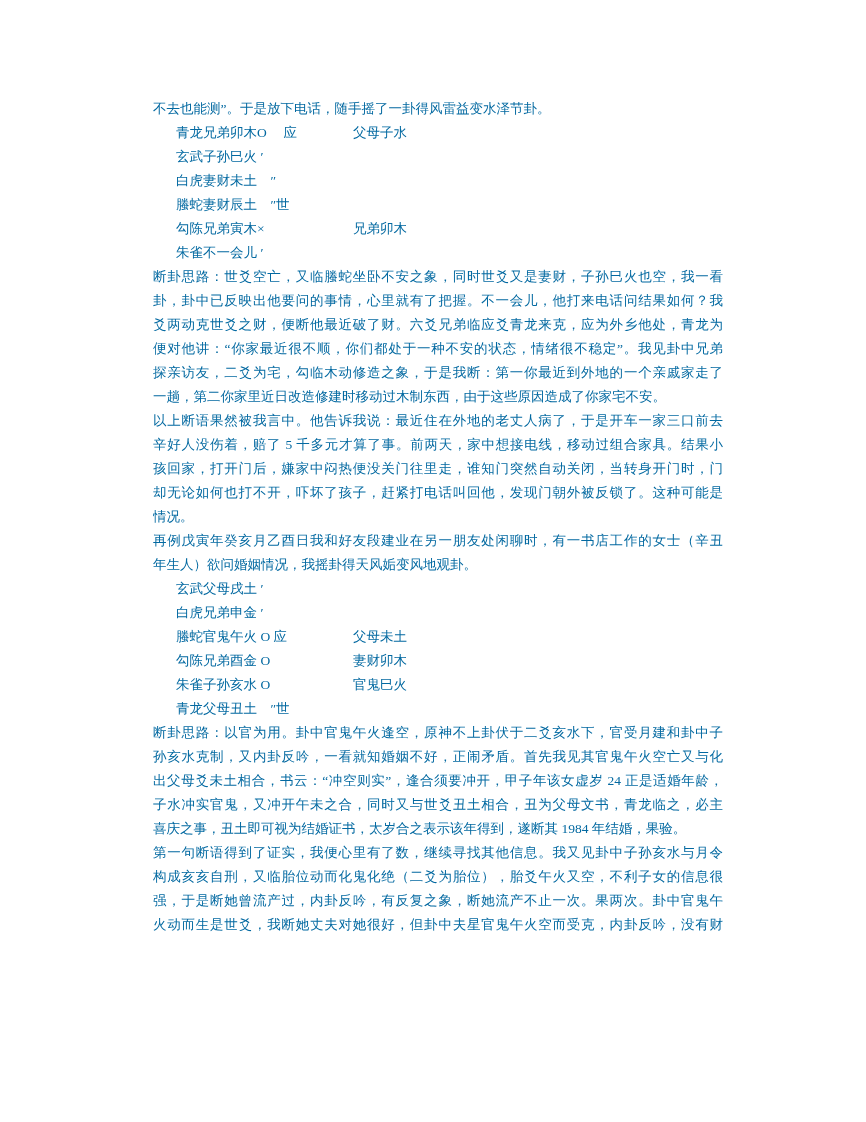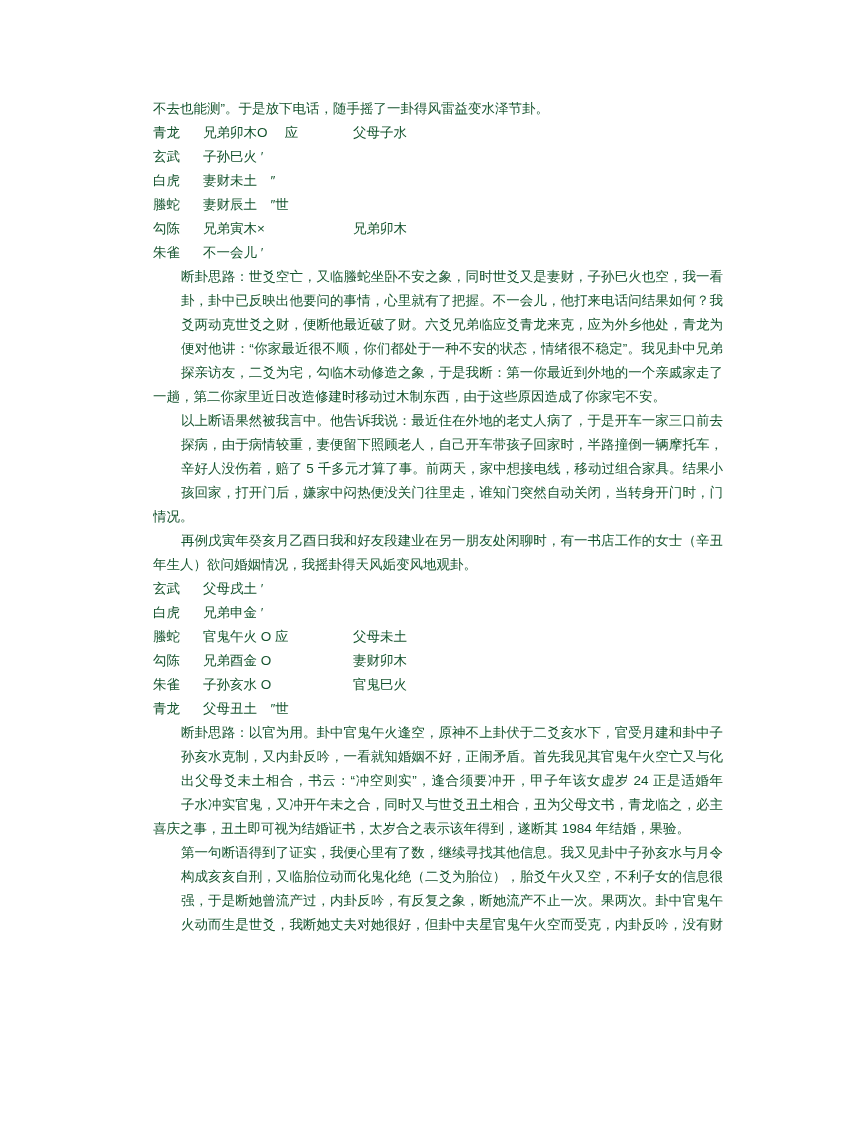--- a/index.html
+++ b/index.html
@@ -3,50 +3,49 @@
 <meta charset="utf-8">
 <style>
   html, body { margin: 0; padding: 0; }
   body { background: #ffffff; }
   .page {
     position: relative;
     width: 866px;
     height: 934px;
     background: #ffffff;
     overflow: hidden;
-    font-family: Liberation Sans, sans-serif;
-    color: #14532d;
+    font-family: Liberation Serif, serif;
+    color: #0369a1;
   }
   .content {
     padding: 97px 143px 0 153px; 
     font-size: 13.5px;
     line-height: 24px;
   }
   .line {
     height: 24px;
     overflow: hidden;
   }
   
   .jline {
     text-align: justify;
     text-align-last: justify;
-    margin-left: 28px;
   }
   
   .lline {
     text-align: left;
     text-align-last: left;
   }
   
   .hex-row {
     display: flex;
     height: 24px;
     overflow: hidden;
   }
-  .hr-god   { width: 50px;  white-space: pre; flex: 0 0 auto; }
+  .hr-god   { width: 50px;  white-space: pre; flex: 0 0 auto; text-align: right; }
   .hr-body  { width: 150px; white-space: pre; flex: 0 0 auto; }
   .hr-change{ white-space: pre; flex: 0 0 auto; }
 </style>
 </head>
 <body>
 
 <div class="page">
   <div class="content">
 
     <div class="line lline">不去也能测”。于是放下电话，随手摇了一卦得风雷益变水泽节卦。</div>
@@ -83,23 +82,23 @@
     </div>
 
     <div class="line jline">断卦思路：世爻空亡，又临螣蛇坐卧不安之象，同时世爻又是妻财，子孙巳火也空，我一看</div>
     <div class="line jline">卦，卦中已反映出他要问的事情，心里就有了把握。不一会儿，他打来电话问结果如何？我</div>
     <div class="line jline">爻两动克世爻之财，便断他最近破了财。六爻兄弟临应爻青龙来克，应为外乡他处，青龙为</div>
     <div class="line jline">便对他讲：“你家最近很不顺，你们都处于一种不安的状态，情绪很不稳定”。我见卦中兄弟</div>
     <div class="line jline">探亲访友，二爻为宅，勾临木动修造之象，于是我断：第一你最近到外地的一个亲戚家走了</div>
     <div class="line lline">一趟，第二你家里近日改造修建时移动过木制东西，由于这些原因造成了你家宅不安。</div>
 
     <div class="line jline">以上断语果然被我言中。他告诉我说：最近住在外地的老丈人病了，于是开车一家三口前去</div>
-    <div class="line jline">探病，由于病情较重，妻便留下照顾老人，自己开车带孩子回家时，半路撞倒一辆摩托车，</div>
     <div class="line jline">辛好人没伤着，赔了 5 千多元才算了事。前两天，家中想接电线，移动过组合家具。结果小</div>
     <div class="line jline">孩回家，打开门后，嫌家中闷热便没关门往里走，谁知门突然自动关闭，当转身开门时，门</div>
+    <div class="line jline">却无论如何也打不开，吓坏了孩子，赶紧打电话叫回他，发现门朝外被反锁了。这种可能是</div>
     <div class="line lline">情况。</div>
 
     <div class="line jline">再例戊寅年癸亥月乙酉日我和好友段建业在另一朋友处闲聊时，有一书店工作的女士（辛丑</div>
     <div class="line lline">年生人）欲问婚姻情况，我摇卦得天风姤变风地观卦。</div>
 
     <div class="hex-row">
       <span class="hr-god">玄武</span>
       <span class="hr-body">父母戌土 ′</span>
       <span class="hr-change"></span>
     </div>

